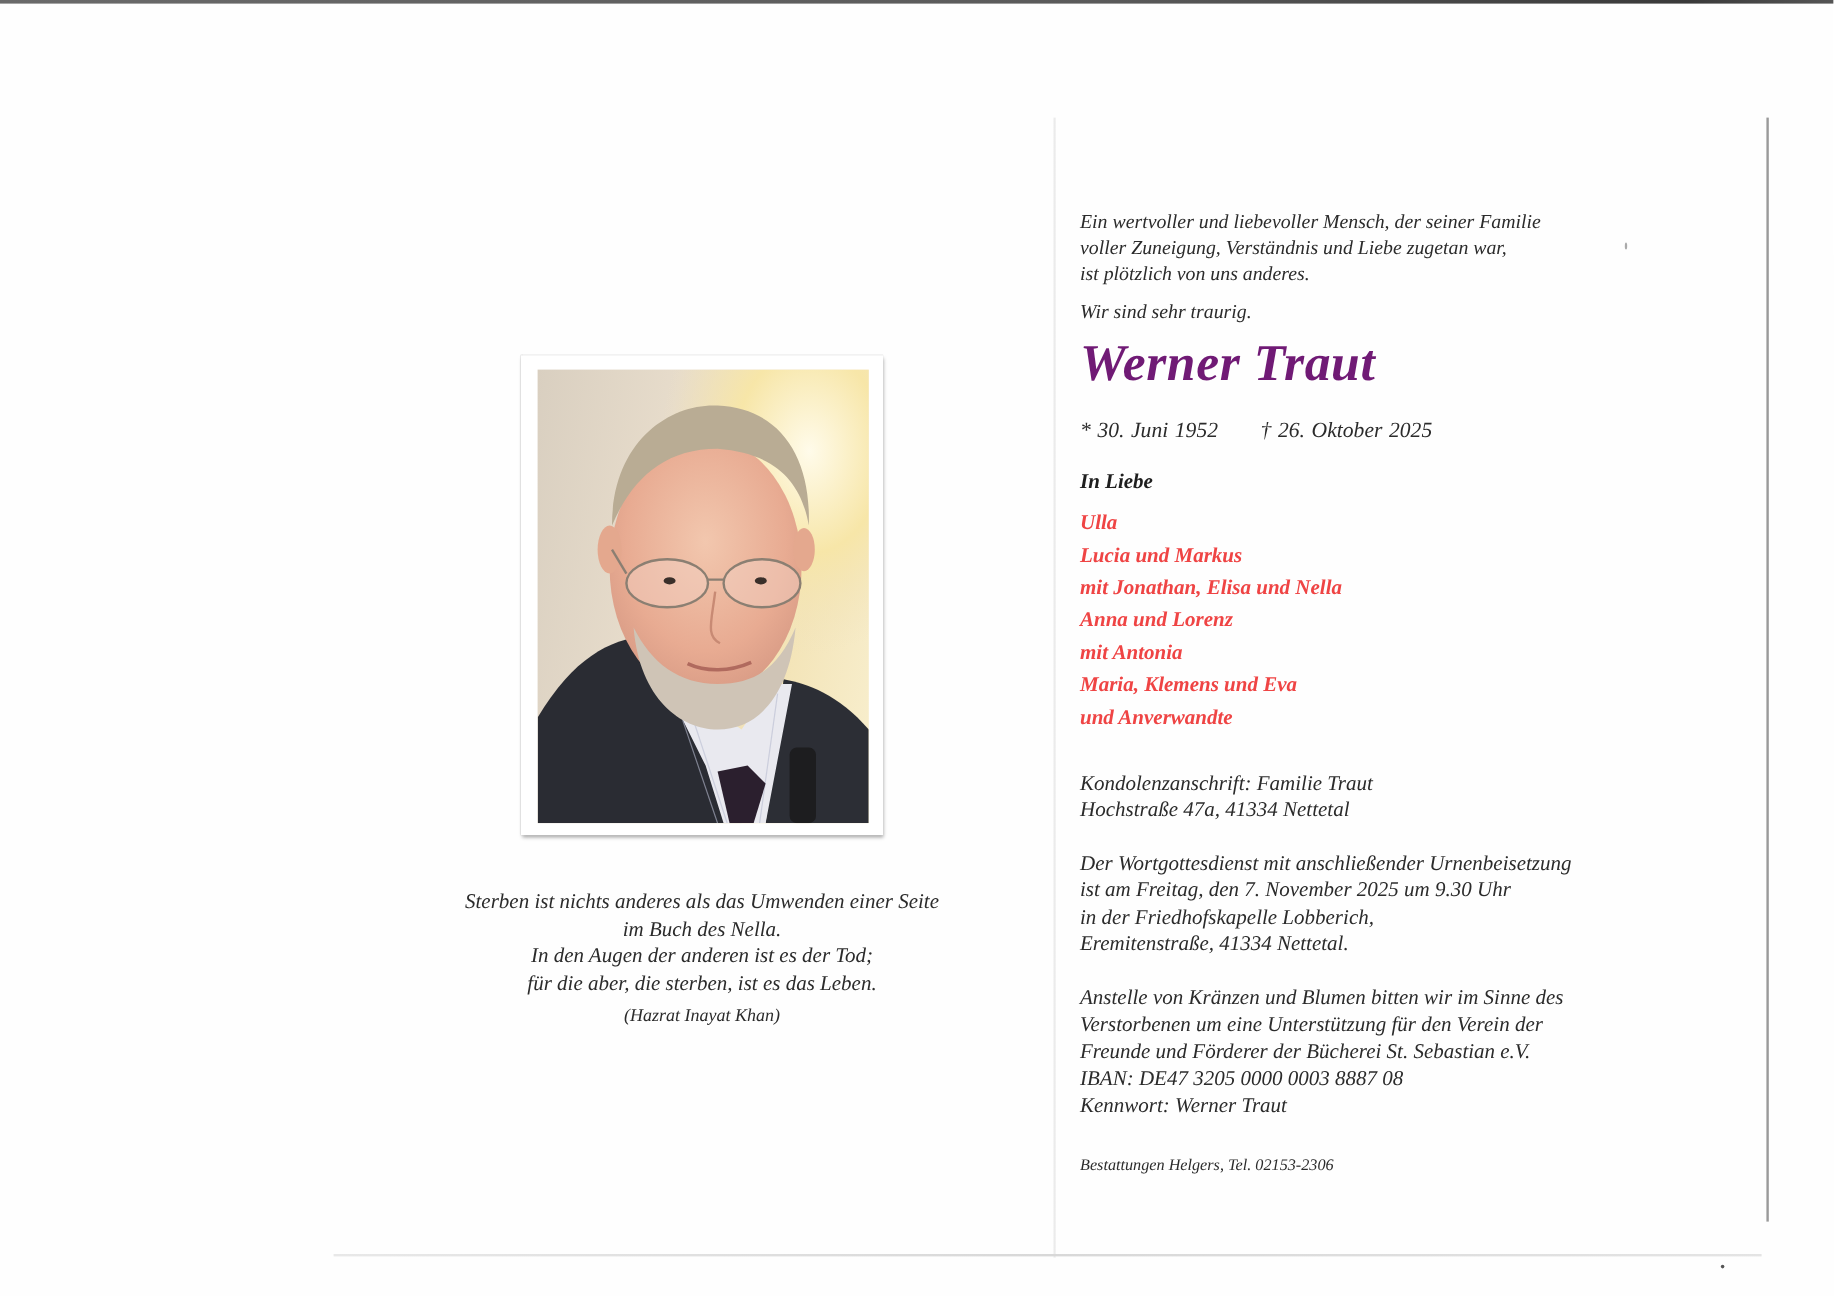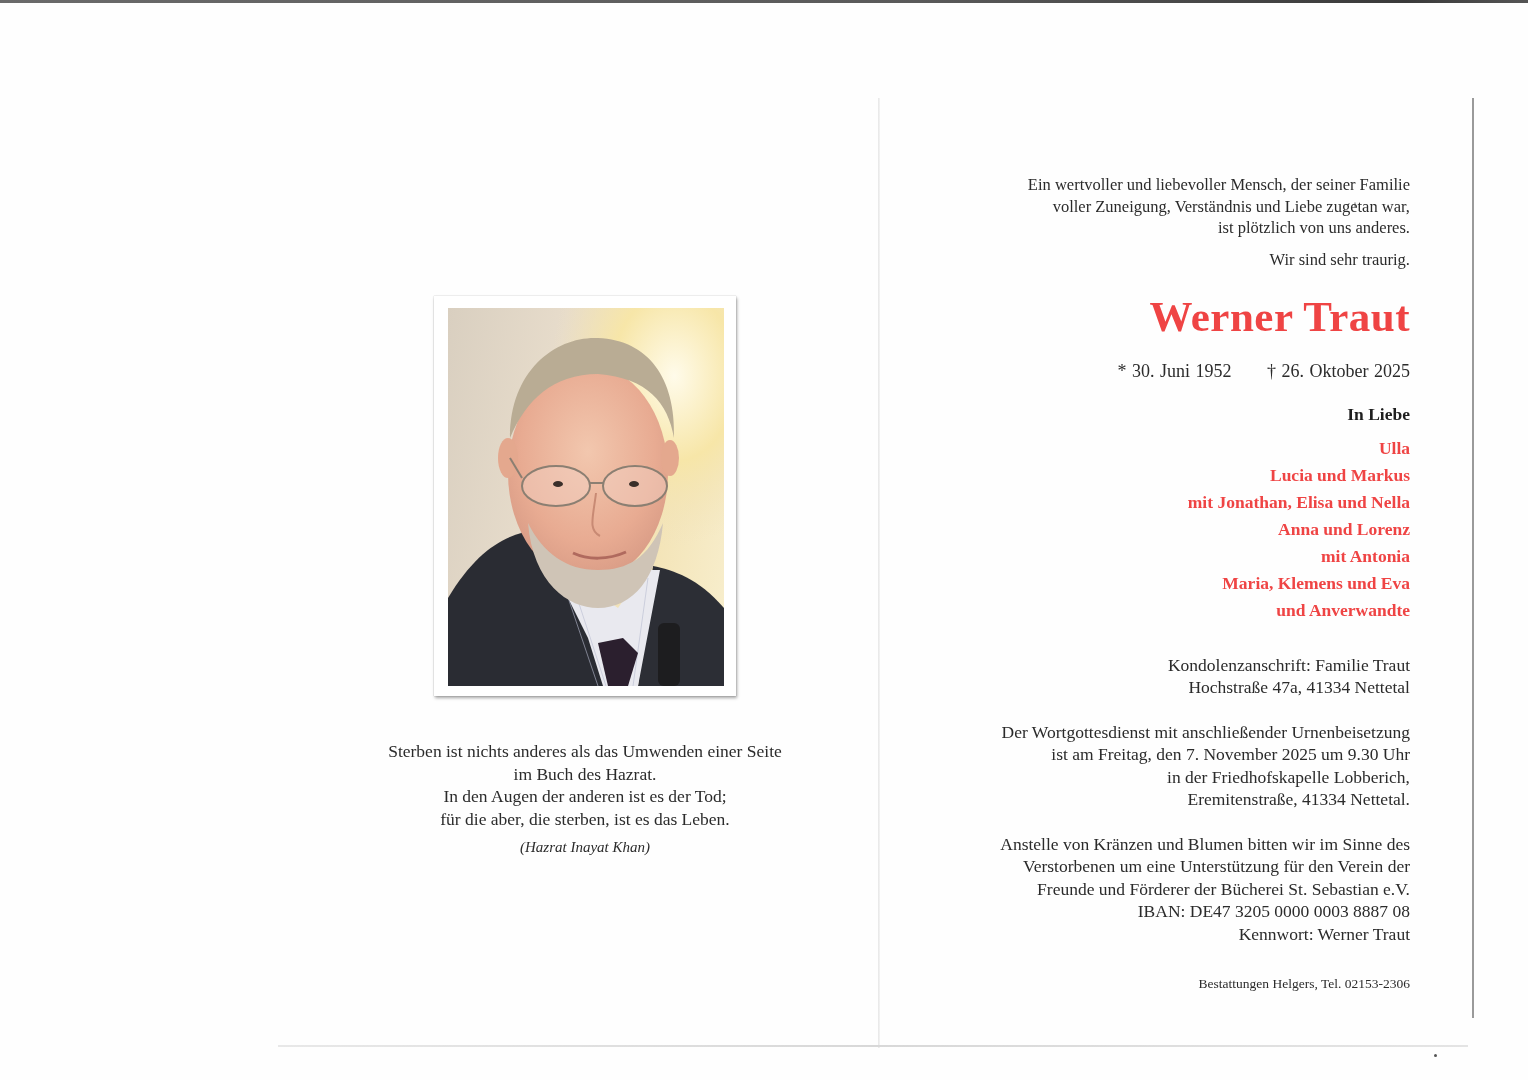--- a/index.html
+++ b/index.html
@@ -68,54 +68,55 @@
 
     .quote-block {
       position: absolute;
       left: 330px; top: 740px;
       width: 510px;
       text-align: center;
       font-size: 17.5px;
       line-height: 22.5px;
       color: #2b2b2b;
     }
-    .quote-line { display: block; }
+    .quote-line { display: block; font-style: italic; }
     .quote-author {
       display: block;
       margin-top: 6px;
       font-style: italic;
       font-size: 15px;
     }
 
     
     .right-panel {
       position: absolute;
       left: 900px; top: 174px;
       width: 510px;
-      text-align: right;
+      text-align: left;
       color: #2b2b2b;
+      font-style: italic;
     }
     .intro-line {
       display: block;
       font-size: 16.5px;
       line-height: 21.5px;
     }
     .sad-line {
       display: block;
       font-size: 16.5px;
       margin-top: 10px;
       line-height: 21px;
     }
     .deceased-name {
       display: block;
-      margin-top: 21px;
+      margin-top: 8px;
       font-size: 43px;
       font-weight: bold;
       line-height: 52px;
-      color: #ef4444;
+      color: #701a75;
       letter-spacing: 0.5px;
     }
     .dates {
       display: block;
       margin-top: 16px;
       font-size: 18px;
       line-height: 24px;
       word-spacing: 1px;
     }
     .dates .birth { margin-right: 30px; }
@@ -214,21 +215,21 @@
         <ellipse cx="186" cy="176" rx="5" ry="3" fill="#3a2f2a"></ellipse>
 
         <path d="M148 185 C145 210 140 222 152 228" stroke="#c88a74" stroke-width="2" fill="none"></path>
         <path d="M125 245 C140 252 160 252 178 244" stroke="#b06a5e" stroke-width="3" fill="none"></path>
       </svg>
     </div>
   </div>
 
   <div class="quote-block">
     <span class="quote-line">Sterben ist nichts anderes als das Umwenden einer Seite</span>
-    <span class="quote-line">im Buch des Hazrat.</span>
+    <span class="quote-line">im Buch des Nella.</span>
     <span class="quote-line">In den Augen der anderen ist es der Tod;</span>
     <span class="quote-line">für die aber, die sterben, ist es das Leben.</span>
     <span class="quote-author">(Hazrat Inayat Khan)</span>
   </div>
 
   <div class="right-panel">
     <div>
       <span class="intro-line">Ein wertvoller und liebevoller Mensch, der seiner Familie</span>
       <span class="intro-line">voller Zuneigung, Verständnis und Liebe zugetan war,</span>
       <span class="intro-line">ist plötzlich von uns anderes.</span>

